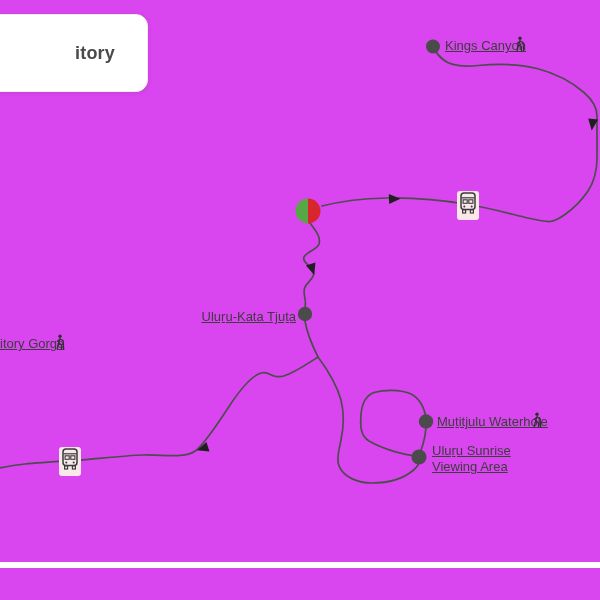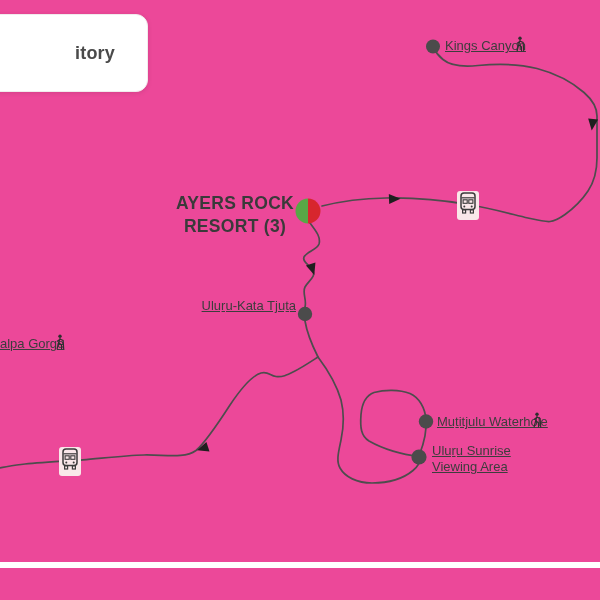--- a/index.html
+++ b/index.html
@@ -1,21 +1,21 @@
 <!DOCTYPE html>
 <html><head>
 <meta charset="utf-8">
 <style>
   html,body{margin:0;padding:0;}
   body{width:600px;height:600px;overflow:hidden;font-family:"Liberation Sans",sans-serif;}
-  #map{position:relative;width:600px;height:600px;background:#ec4899;overflow:hidden;}
+  #map{position:relative;width:600px;height:600px;background:#d946ef;overflow:hidden;}
   #routes{position:absolute;left:0;top:0;}
   .route{fill:none;stroke:#4d4d4d;stroke-width:1.7;stroke-linecap:round;stroke-linejoin:round;}
   .label{position:absolute;color:#3d3d3d;font-size:13px;line-height:16px;white-space:nowrap;text-decoration:underline;}
-  .label.right{text-align:right;}
+  .label.right{text-align:right;margin-top:11px;}
   .resort-label{position:absolute;left:170px;top:192px;width:130px;text-align:center;
     color:#3a3a3a;font-size:17.5px;font-weight:bold;line-height:23px;letter-spacing:.3px;white-space:nowrap;}
   .region-card{position:absolute;left:-92px;top:14px;width:240px;height:78px;background:#ffffff;
     border:1px solid #f0eced;border-radius:12px;box-shadow:0 1px 5px rgba(0,0,0,.10);
     display:flex;align-items:center;justify-content:flex-end;padding-right:32px;box-sizing:border-box;}
   .region-card span{color:#4a4a4a;font-size:18px;font-weight:bold;letter-spacing:.2px;}
   .icon{position:absolute;}
   .bus{background:#f9e7e9;border-radius:3px;padding:0;}
   .divider{position:absolute;left:0;top:562px;width:600px;height:6px;background:#ffffff;}
 </style>
@@ -50,30 +50,26 @@
       <path d="M0,-12.5 A12.5,12.5 0 0 1 0,12.5 Z" fill="#d7262d"></path>
     </g>
   </svg>
 
   <div class="region-card">
     <span>itory</span>
   </div>
 
   <div class="label" style="left:445px;top:38px;">Kings Canyon</div>
 
-  <div class="resort-label">
-    <div>AYERS ROCK</div>
-    <div>RESORT (3)</div>
-  </div>
 
   <div class="label right" style="right:304px;top:298px;">
     <div>Uluṟu-Kata Tjuṯa</div>
   </div>
 
-  <div class="label" style="left:0px;top:336px;">alpa Gorge</div>
+  <div class="label" style="left:0px;top:336px;">itory Gorge</div>
 
   <div class="label" style="left:437px;top:414px;">Muṯitjulu Waterhole</div>
 
   <div class="label" style="left:432px;top:443px;">
     <div>Uluṟu Sunrise</div>
     <div>Viewing Area</div>
   </div>
 
   <div class="icon bus" style="left:457px;top:191px;">
     <svg width="22" height="25" viewBox="0 0 22 25">

